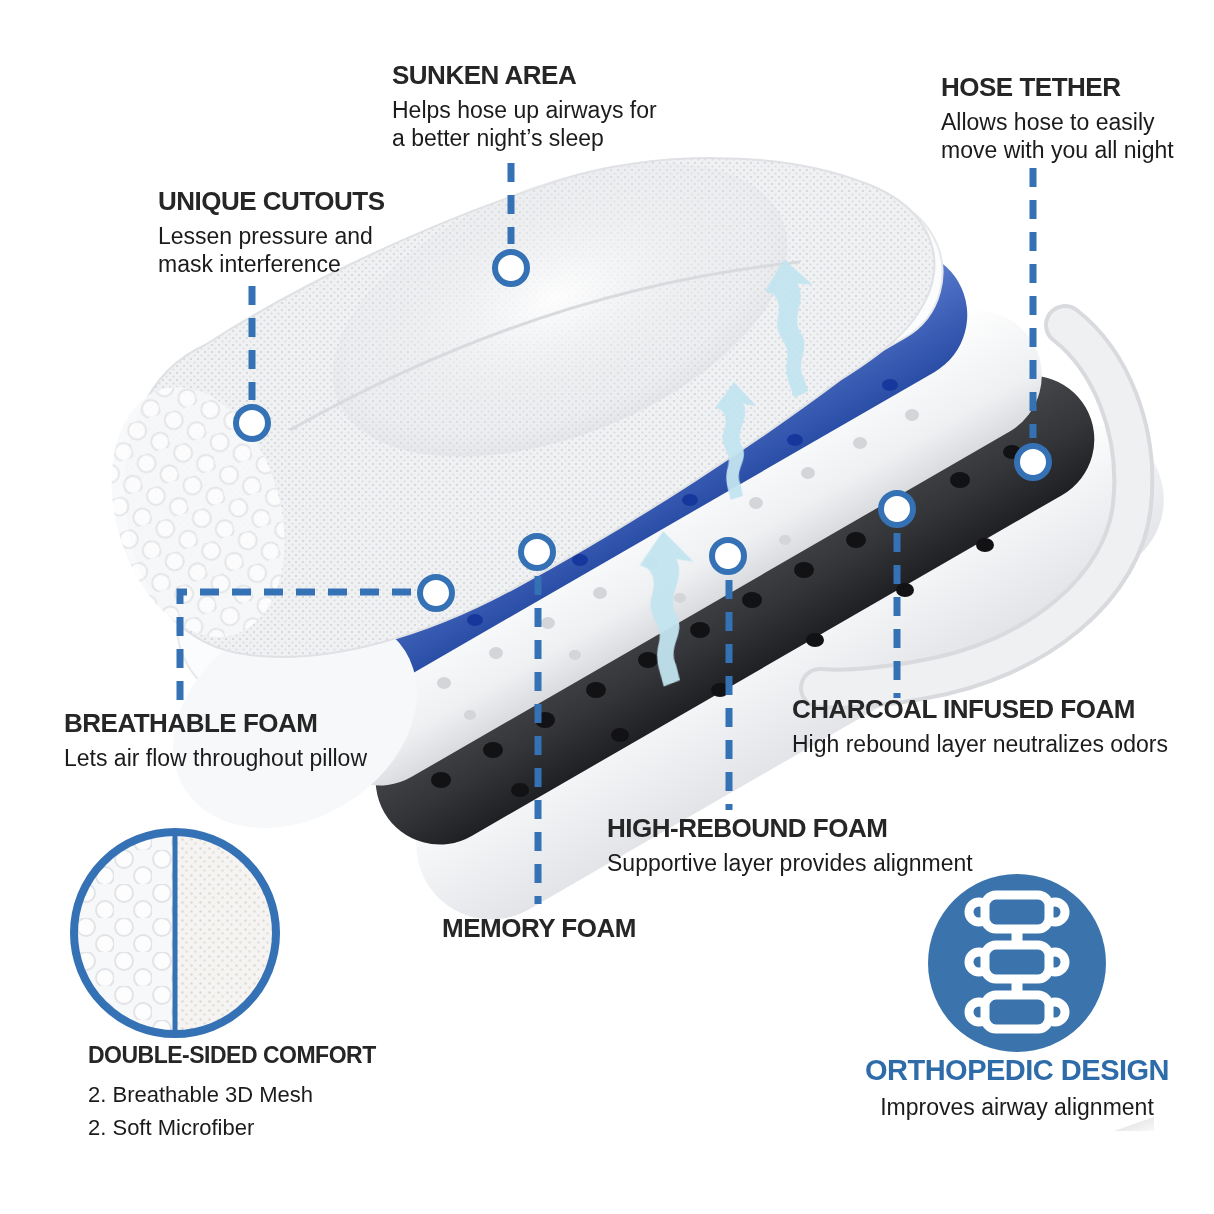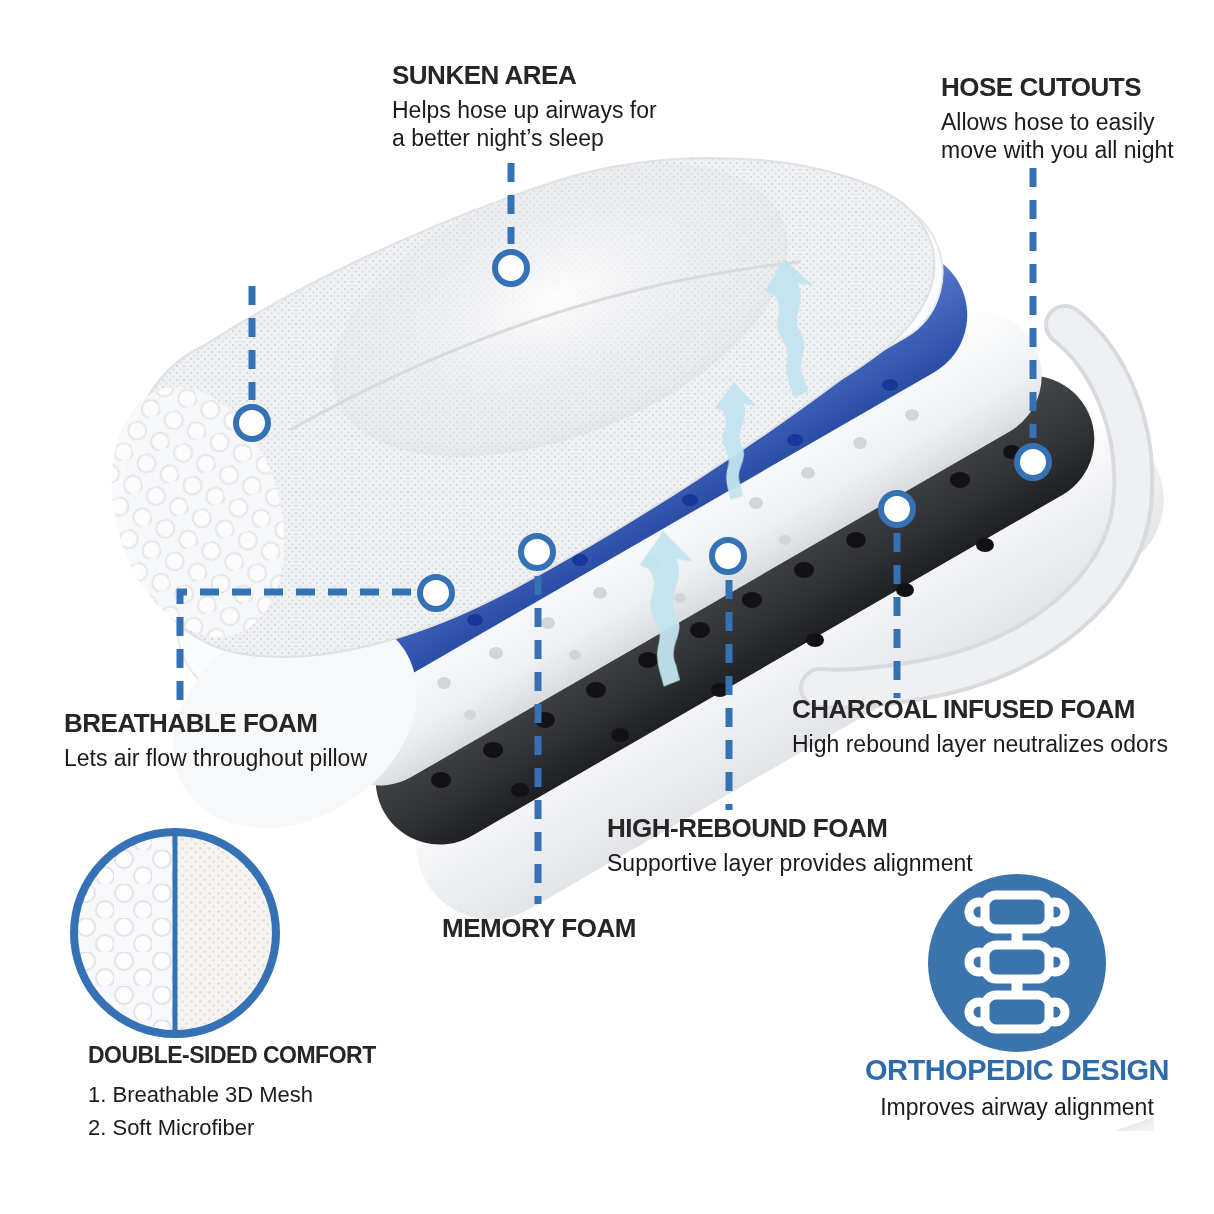--- a/index.html
+++ b/index.html
@@ -223,25 +223,30 @@
     <path d="M1114 1131 L1154 1117 L1154 1131 Z" fill="url(#cornerShadow)" opacity="0.55"></path>
   </svg>
 
   <div class="callout" style="left:392px; top:60px;">
     <h3>SUNKEN AREA</h3>
     <p>Helps hose up airways for</p>
     <p>a better night’s sleep</p>
   </div>
 
   <div class="callout" style="left:941px; top:72px;">
-    <h3>HOSE CUTOUTS</h3>
+    <h3>HOSE TETHER</h3>
     <p>Allows hose to easily</p>
     <p>move with you all night</p>
   </div>
 
+  <div class="callout" style="left:158px; top:186px;">
+    <h3>UNIQUE CUTOUTS</h3>
+    <p>Lessen pressure and</p>
+    <p>mask interference</p>
+  </div>
 
   <div class="callout" style="left:64px; top:708px;">
     <h3>BREATHABLE FOAM</h3>
     <p>Lets air flow throughout pillow</p>
   </div>
 
   <div class="callout" style="left:607px; top:813px;">
     <h3>HIGH-REBOUND FOAM</h3>
     <p>Supportive layer provides alignment</p>
   </div>
@@ -251,21 +256,21 @@
     <p>High rebound layer neutralizes odors</p>
   </div>
 
   <div class="callout" style="left:442px; top:913px;">
     <h3>MEMORY FOAM</h3>
   </div>
 
   <div class="callout feature double-sided" style="left:88px; top:1042px;">
     <h3>DOUBLE-SIDED COMFORT</h3>
     <div class="feature-list">
-      <p>1. Breathable 3D Mesh</p>
+      <p>2. Breathable 3D Mesh</p>
       <p>2. Soft Microfiber</p>
     </div>
   </div>
 
   <div class="callout feature orthopedic" style="left:817px; top:1054px;">
     <h3>ORTHOPEDIC DESIGN</h3>
     <p>Improves airway alignment</p>
   </div>
 
 </div>

